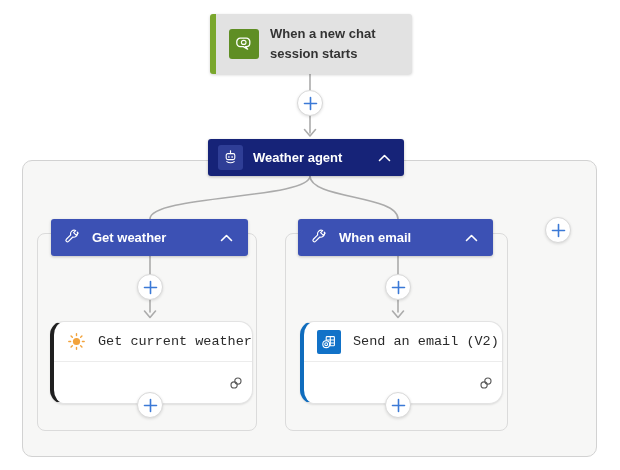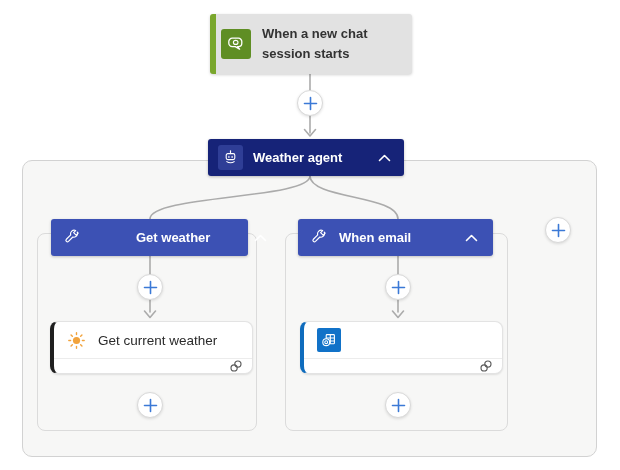--- a/index.html
+++ b/index.html
@@ -37,21 +37,21 @@
   .sub-container{
     position:absolute;width:220px;height:198px;top:233px;
     border:1px solid var(--sub-container-border);border-radius:8px;z-index:1;
   }
   .sub-container.left{left:37px;}
   .sub-container.right{left:285px;width:223px;}
   .node{position:absolute;z-index:3;display:flex;align-items:center;cursor:pointer;}
   .trigger-node{
     left:210px;top:14px;width:202px;height:60px;background:var(--trigger-bg);
     border-radius:3px;box-shadow:0 1px 3px rgba(0,0,0,.18);
-    border-left:6px solid var(--trigger-stripe);padding-left:5px;
+    border-left:6px solid var(--trigger-stripe);padding-left:13px;
   }
   .trigger-tile{
     width:30px;height:30px;border-radius:3px;background:var(--trigger-tile-bg);
     display:flex;align-items:center;justify-content:center;flex:0 0 auto;
   }
   .trigger-title{
     margin-left:11px;width:142px;font-size:13px;font-weight:600;color:#333;
     line-height:20px;
   }
   .agent-node{
@@ -64,27 +64,27 @@
   }
   .node-title{margin-left:10px;font-size:13px;font-weight:600;color:#fff;white-space:nowrap;}
   .chevron-btn{
     margin-left:auto;background:none;border:none;cursor:pointer;display:flex;
     align-items:center;justify-content:center;width:20px;height:20px;padding:0;
   }
   .branch-header{
     height:37px;background:var(--branch-header-bg);border-radius:3px;
     box-shadow:0 1px 3px rgba(0,0,0,.22);padding:0 12px;top:219px;
   }
-  .branch-header.left{left:51px;width:197px;gap:44px;}
+  .branch-header.left{left:51px;width:197px;}
   .branch-header.right{left:298px;width:195px;}
   .branch-header .node-title{margin-left:12px;}
   .action-card{
-    position:absolute;z-index:3;width:203px;height:53px;top:321px;background:#fff;
-    border:1px solid #e3e3e3;border-radius:8px;box-shadow:0 1px 2px rgba(0,0,0,.10);
-    display:flex;flex-direction:column;cursor:pointer;
+    position:absolute;z-index:3;width:203px;height:83px;top:321px;background:#fff;
+    border:1px solid #e3e3e3;border-radius:14px;box-shadow:0 1px 2px rgba(0,0,0,.10);
+    display:flex;flex-direction:column;cursor:pointer;font-family:Liberation Mono, monospace;
   }
   .action-card.left{left:50px;border-left:4px solid var(--action1-stripe);}
   .action-card.right{left:300px;border-left:4px solid var(--action2-stripe);}
   .action-main{display:flex;align-items:center;height:39px;padding-left:13px;}
   .action-title{margin-left:12px;font-size:13.5px;color:var(--text-dark);white-space:nowrap;}
   .action-footer{
     border-top:1px solid #ececec;flex:1;display:flex;align-items:center;
     justify-content:flex-end;padding-right:9px;
   }
   .outlook-tile{
@@ -225,20 +225,21 @@
       <span class="outlook-tile">
         <svg width="16" height="16" viewBox="0 0 16 16">
           <g fill="none" stroke="#fff" stroke-width="1.1">
             <rect x="5.2" y="2.6" width="8.2" height="9.2" rx="0.8"></rect>
             <path d="M9.3 2.6 v9.2 M5.2 6 h8.2 M5.2 9 h8.2"></path>
           </g>
           <circle cx="5.2" cy="10.2" r="3.4" fill="#1172C8" stroke="#fff" stroke-width="1.1"></circle>
           <circle cx="5.2" cy="10.2" r="1.4" fill="none" stroke="#fff" stroke-width="1.1"></circle>
         </svg>
       </span>
+      <span class="action-title">Send an email (V2)</span>
     </div>
     <div class="action-footer">
       <span style="display:flex;">
         <svg width="14" height="14" viewBox="0 0 14 14">
           <g fill="none" stroke="#5a5a5a" stroke-width="1.15">
             <circle cx="5.1" cy="8.9" r="3.1"></circle>
             <circle cx="8.9" cy="5.1" r="3.1"></circle>
           </g>
         </svg>
       </span>

